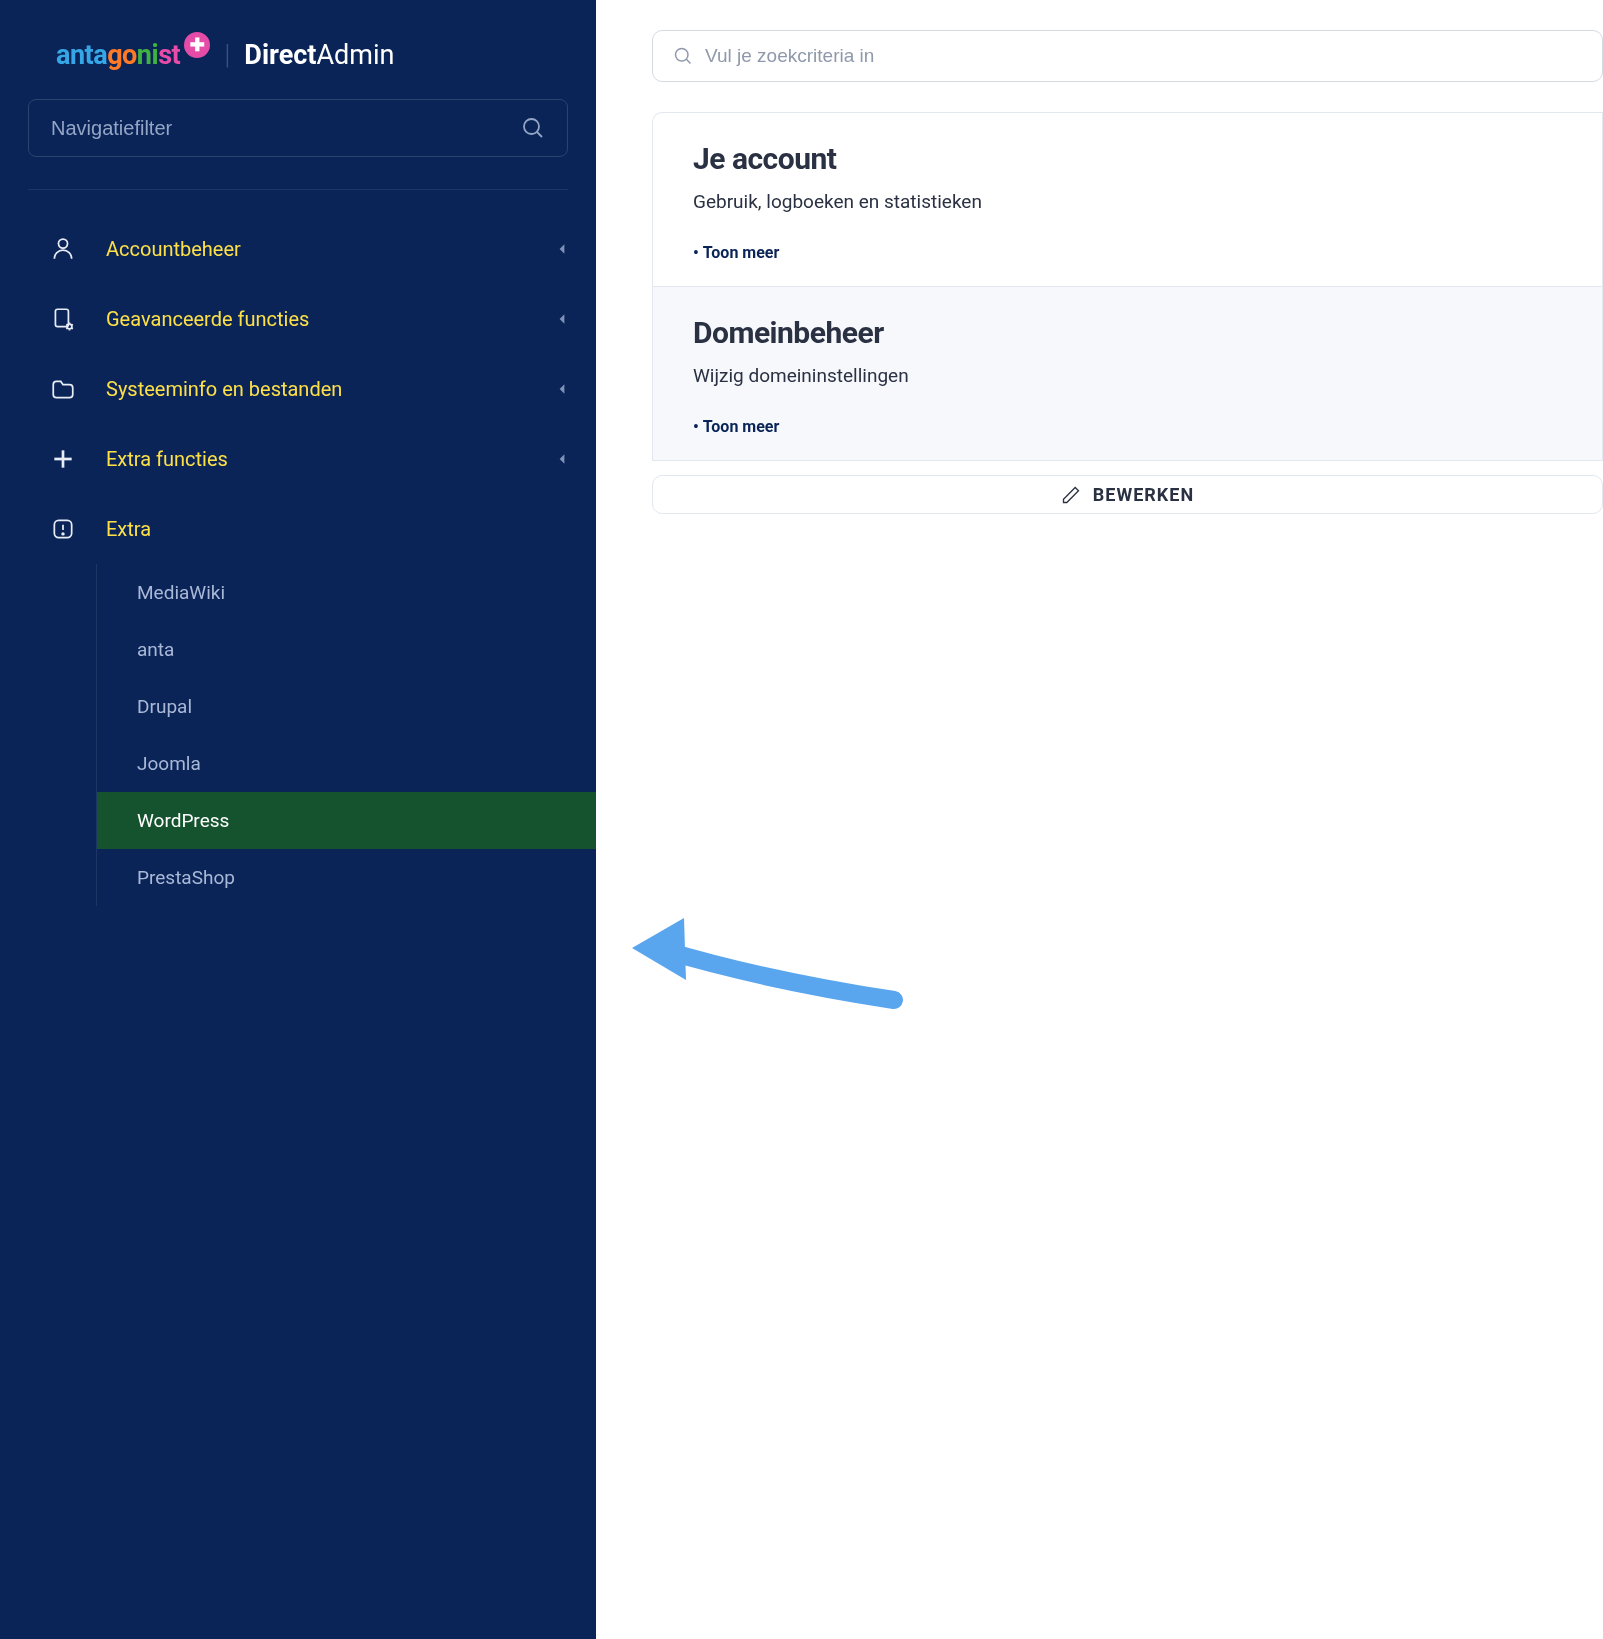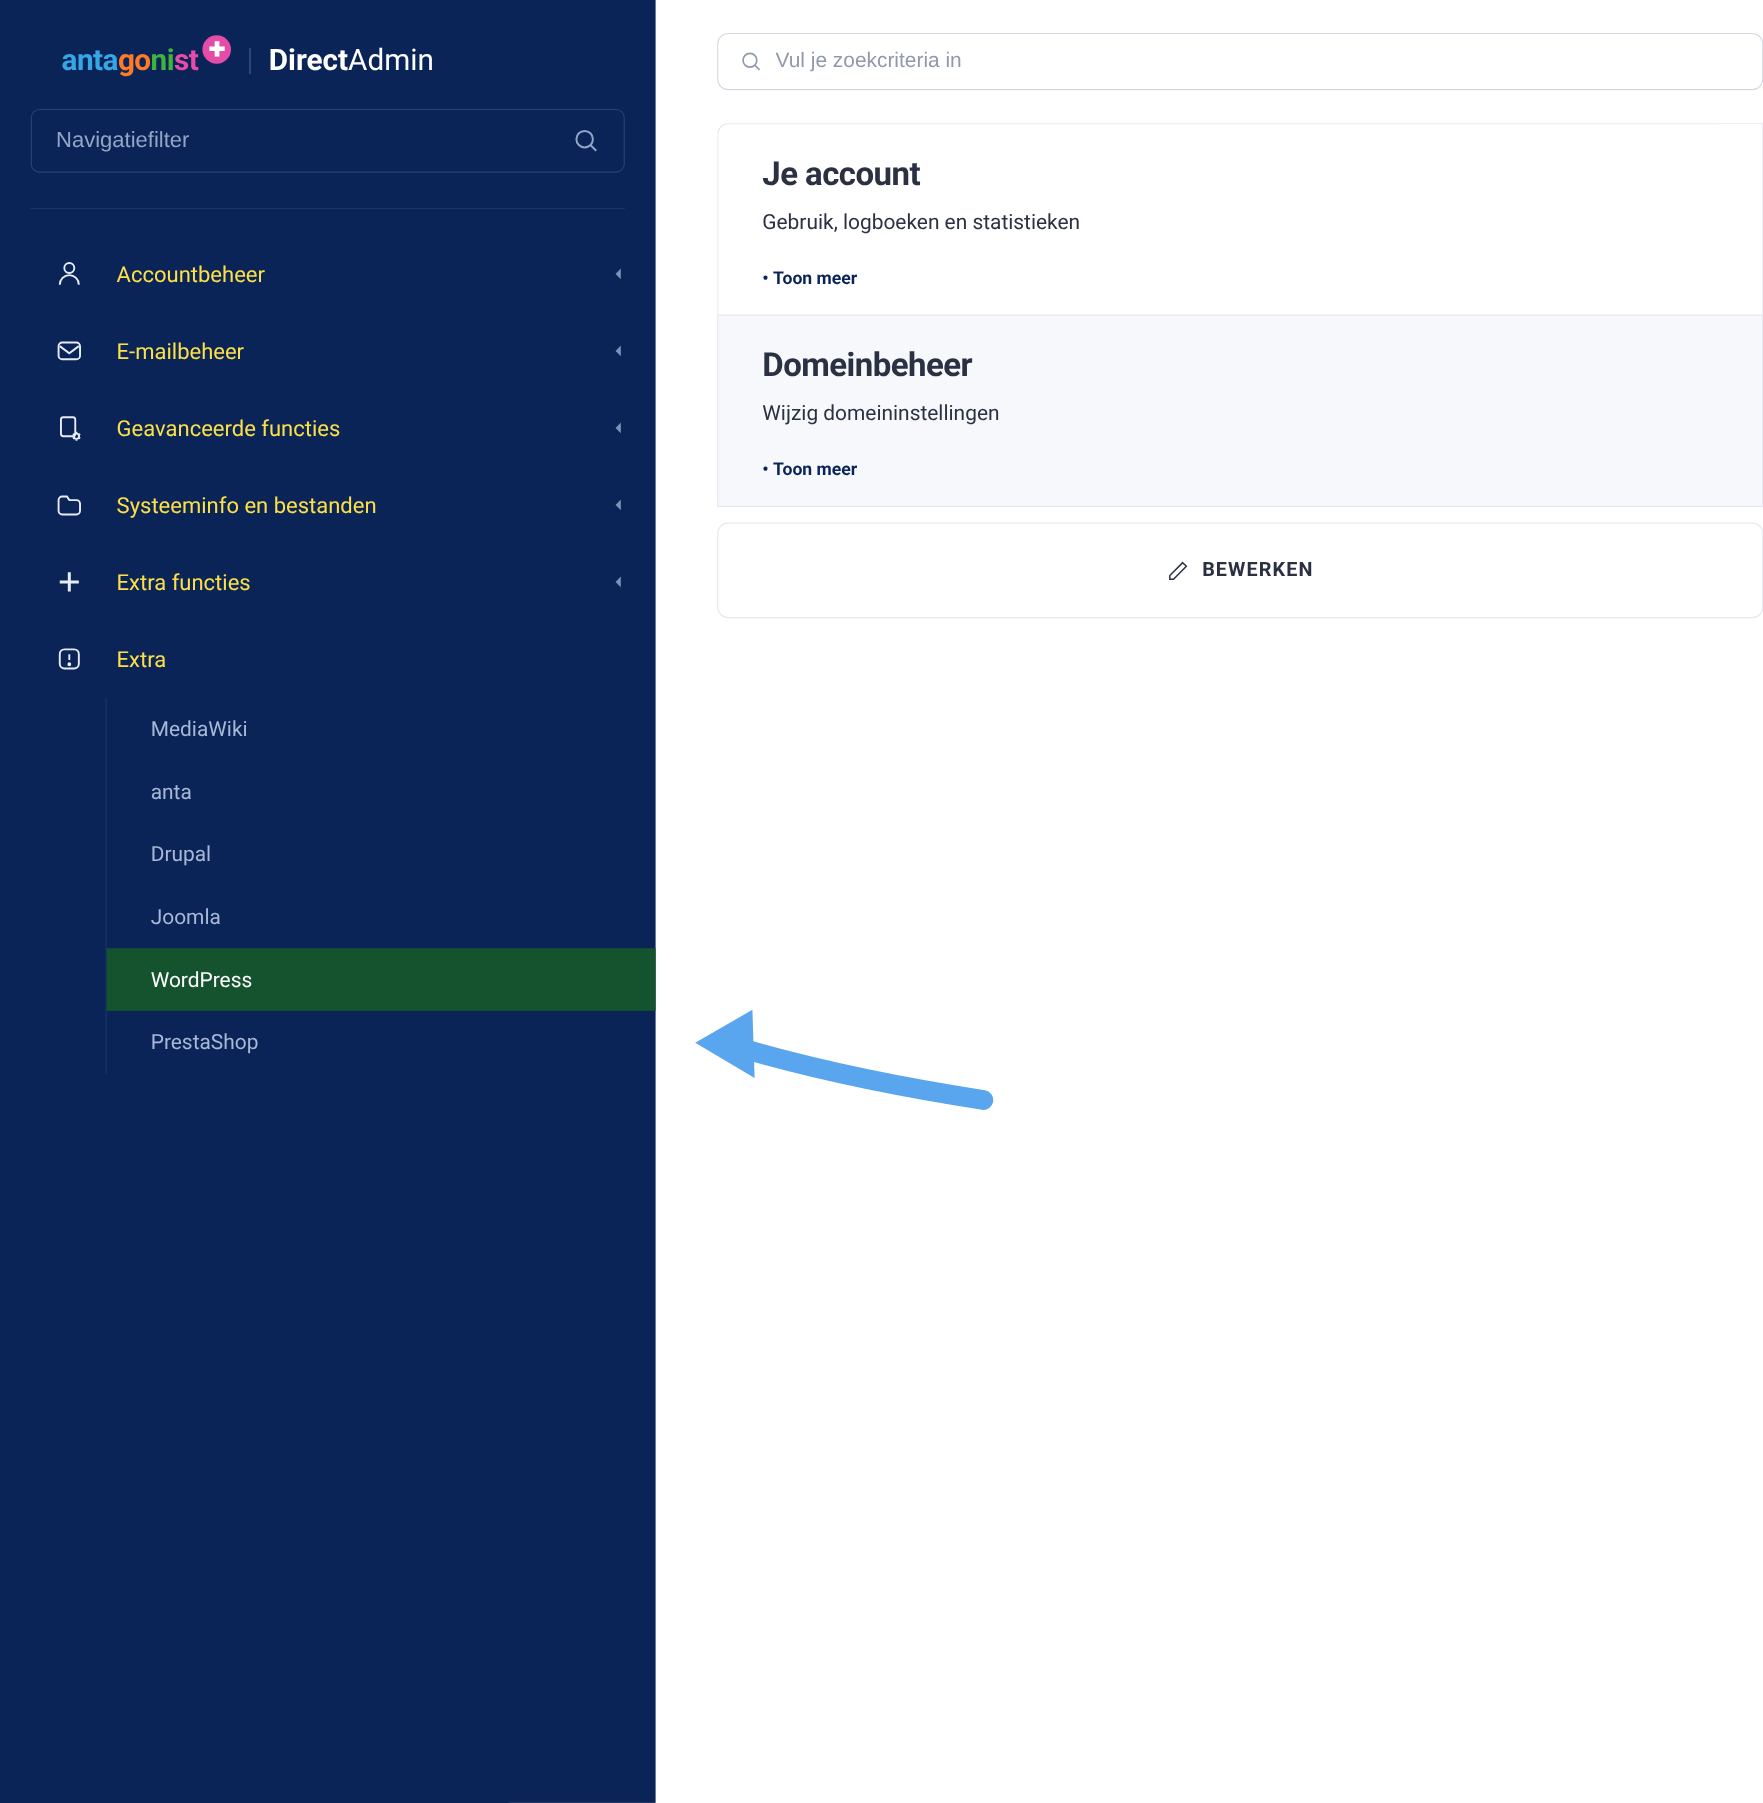--- a/index.html
+++ b/index.html
@@ -190,21 +190,21 @@
     .show-more {
       font-size: 16px;
       font-weight: 700;
       color: #0a2458;
     }
     .show-more .bullet { color: #0a2458; margin-right: 4px; }
     .edit-btn {
       margin-top: 14px;
       border: 1px solid #e3e7ee;
       border-radius: 10px;
-      padding: 32px 0;
+      padding: 8px 0;
       display: flex;
       align-items: center;
       justify-content: center;
       gap: 12px;
       cursor: pointer;
       font-size: 18px;
       font-weight: 700;
       letter-spacing: 1px;
       color: #2a3142;
       background: #fff;
@@ -259,30 +259,20 @@
       <svg class="nav-icon" viewBox="0 0 24 24">
           <circle cx="12" cy="7" r="4.2"></circle>
           <path d="M4 21c0-4.4 3.6-8 8-8s8 3.6 8 8"></path>
         </svg>
       <span class="nav-label">Accountbeheer</span>
       <svg class="caret" viewBox="0 0 10 10">
           <path d="M7 1 L3 5 L7 9 Z"></path>
         </svg>
     </div>
 
-    <div class="nav-item">
-      <svg class="nav-icon" viewBox="0 0 24 24">
-          <rect x="3" y="5" width="18" height="14" rx="3"></rect>
-          <path d="M4 8l8 6 8-6"></path>
-        </svg>
-      <span class="nav-label">E-mailbeheer</span>
-      <svg class="caret" viewBox="0 0 10 10">
-          <path d="M7 1 L3 5 L7 9 Z"></path>
-        </svg>
-    </div>
 
     <div class="nav-item">
       <svg class="nav-icon" viewBox="0 0 24 24">
           <rect x="5" y="3" width="12" height="16" rx="2"></rect>
           <circle cx="18" cy="19" r="2.2"></circle>
           <path d="M18 16.3v-1M18 22.7v-1M20.3 17.6l.8-.5M15 20.9l.8-.5M20.3 20.4l.8.5M15 17.1l.8.5"></path>
         </svg>
       <span class="nav-label">Geavanceerde functies</span>
       <svg class="caret" viewBox="0 0 10 10">
           <path d="M7 1 L3 5 L7 9 Z"></path>

